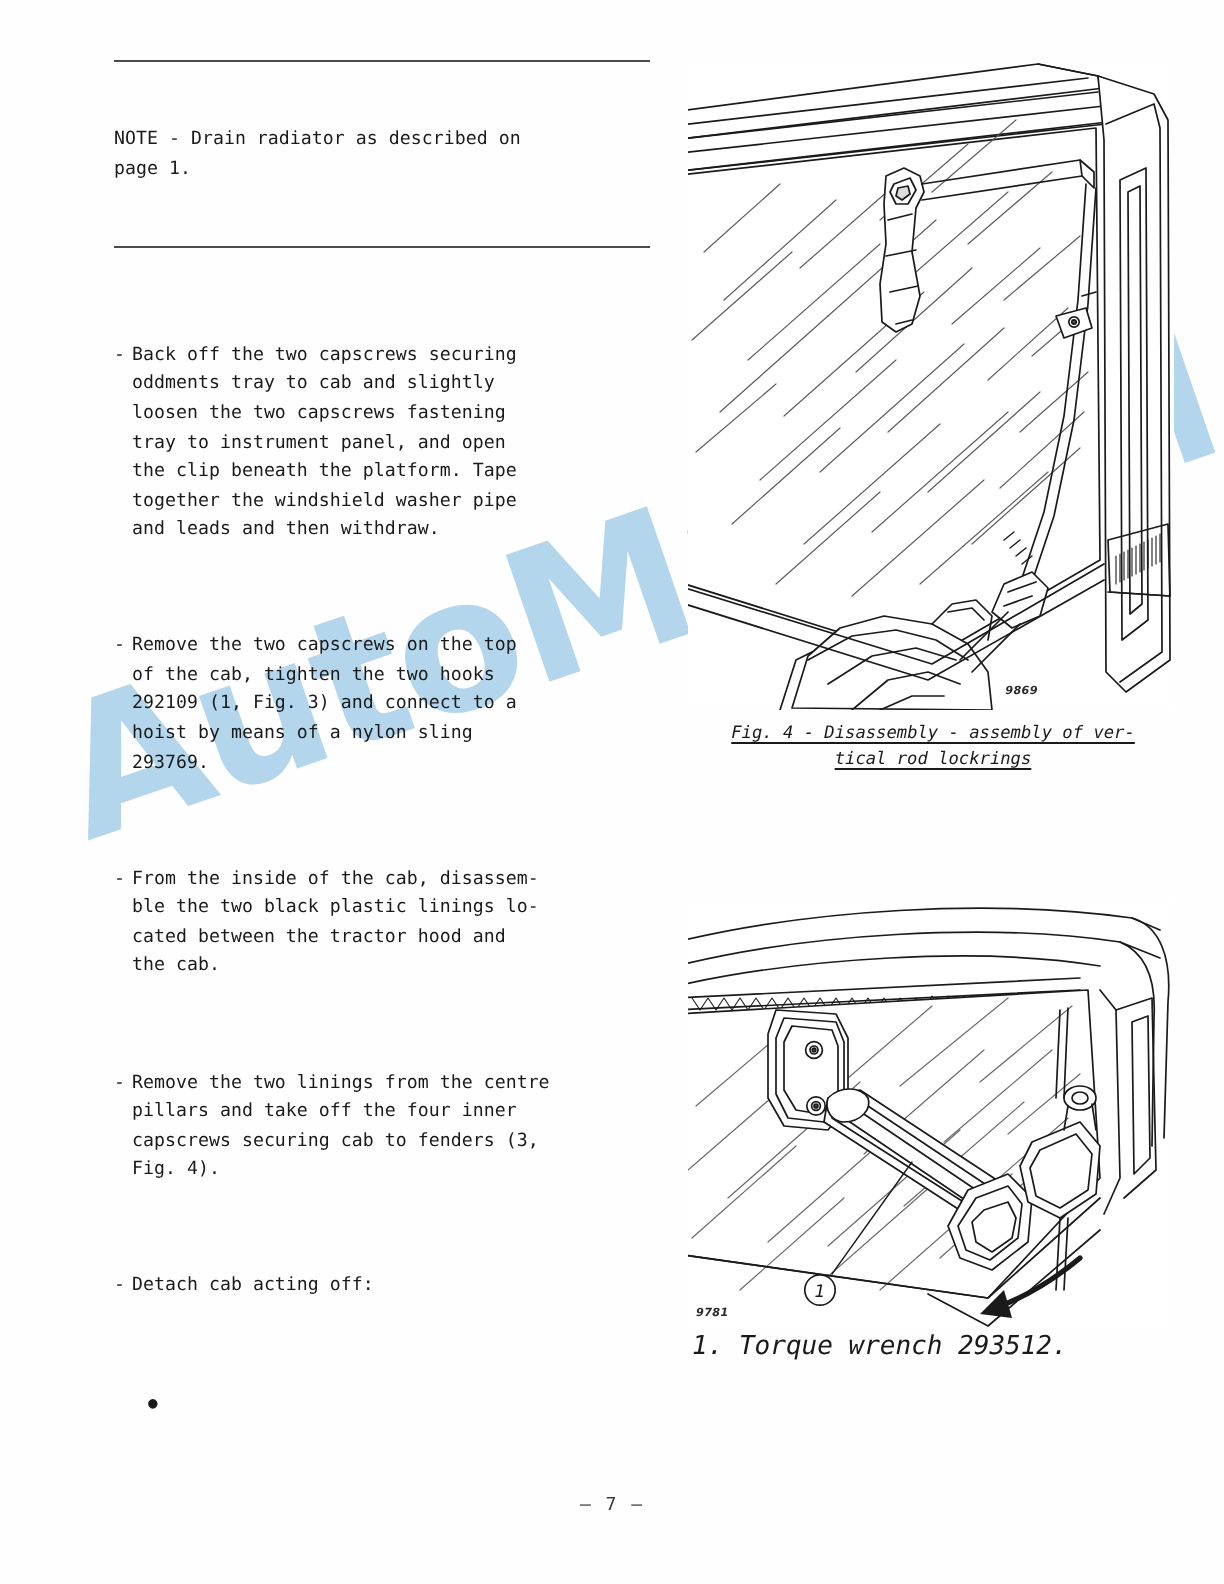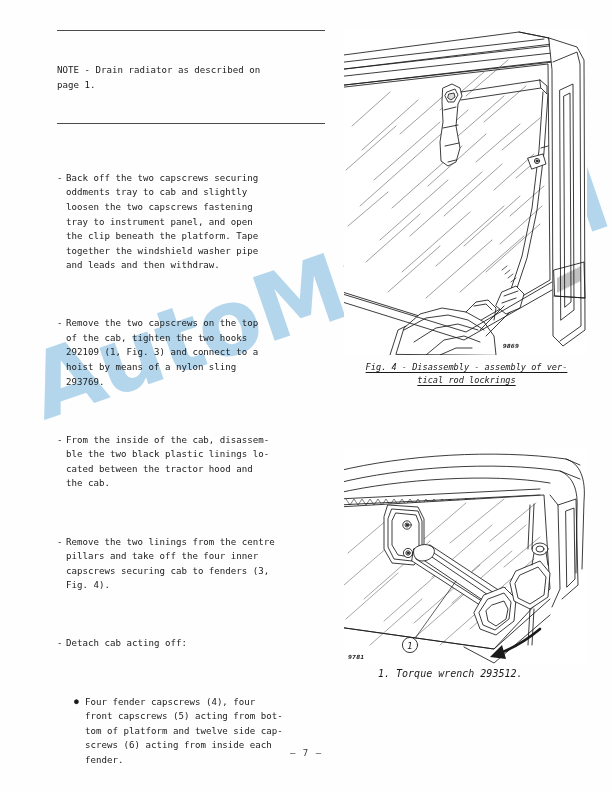--- a/index.html
+++ b/index.html
@@ -128,25 +128,24 @@
     line-height: 13px;
     text-align: center;
     text-decoration: underline;
     text-underline-offset: 2px;
     margin-top: 6px;
     padding: 0 2px;
   }
   .fig-caption .l1 { display: block; }
   .fig-caption .l2 { display: block; }
   .fig-legend {
-    font-size: 10px;
+    font-size: 13px;
     line-height: 13px;
     margin-top: 3px;
     padding-left: 2px;
-    margin-left: 32px;
   }
 
   
   #footer {
     position: absolute;
     left: 0;
     right: 0;
     top: 748px;
     text-align: center;
     font-size: 9px;
@@ -211,25 +210,20 @@
 Fig. 4).</span>
       </div>
 
       <div class="list-item">
         <span class="dash">-</span>
         <span class="li-body">Detach cab acting off:</span>
       </div>
 
       <div class="sub-item">
         <span class="bullet">●</span>
-        <span class="li-body">Four fender capscrews (4), four
-front capscrews (5) acting from bot-
-tom of platform and twelve side cap-
-screws (6) acting from inside each
-fender.</span>
       </div>
 
       
 
       
 
       
 
       
 

